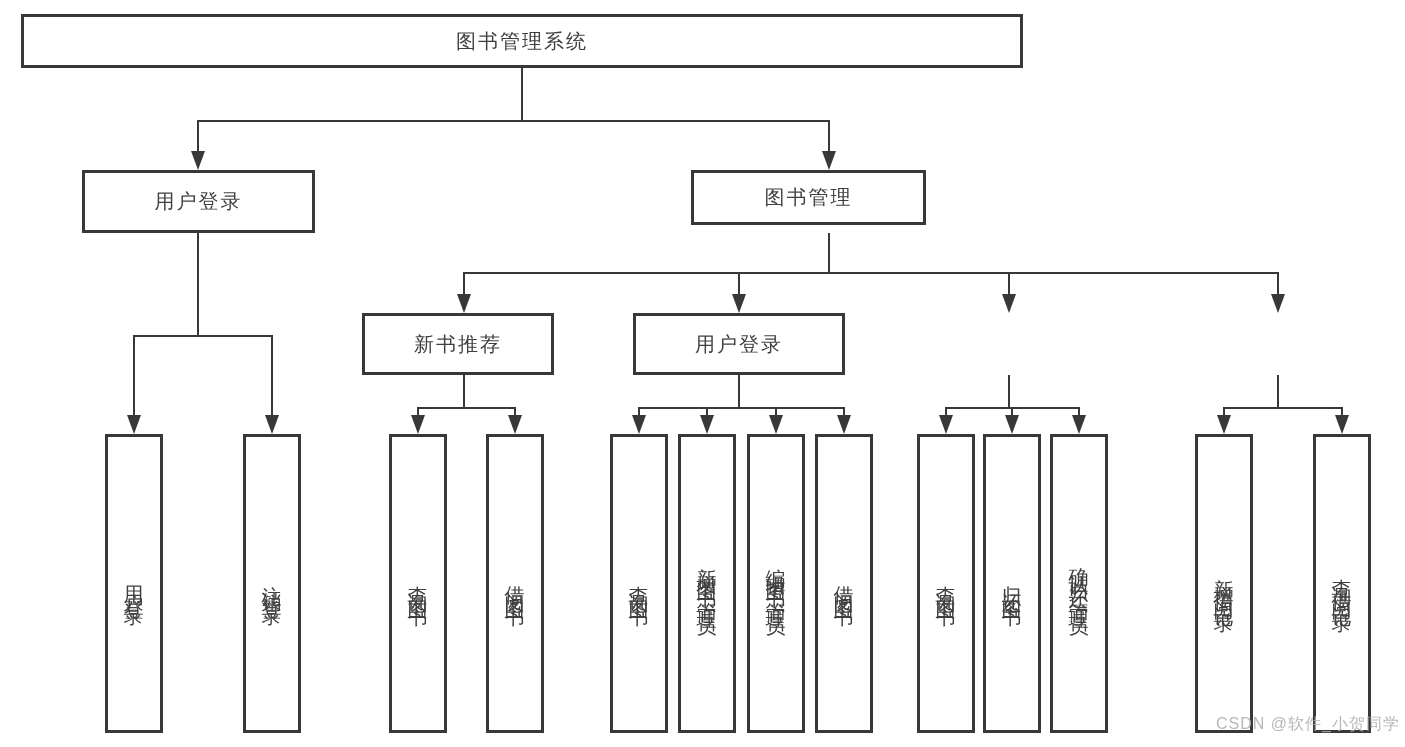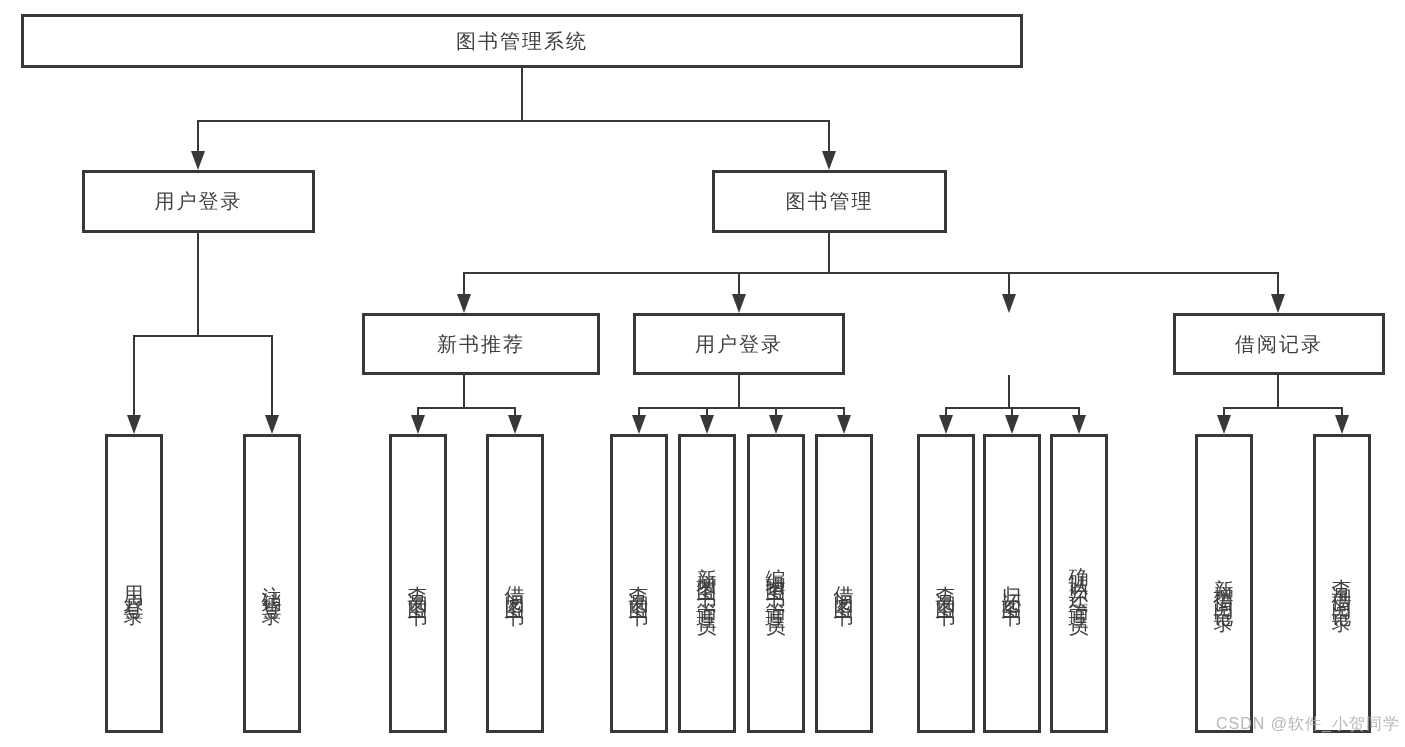--- a/index.html
+++ b/index.html
@@ -45,21 +45,21 @@
   <div class="vline" style="left:521px;top:68px;height:52px;"></div>
   <div class="hline" style="left:198px;top:120px;width:632px;"></div>
   <div class="vline" style="left:197px;top:120px;height:33px;"></div>
   <div class="arrow" style="left:191px;top:151px;"></div>
   <div class="vline" style="left:828px;top:120px;height:33px;"></div>
   <div class="arrow" style="left:822px;top:151px;"></div>
 
   <div class="node" style="left:82px;top:170px;width:233px;height:63px;">
     <span>用户登录</span>
   </div>
-  <div class="node" style="left:712px;top:170px;width:235px;height:63px;">
+  <div class="node" style="left:691px;top:170px;width:235px;height:55px;">
     <span>图书管理</span>
   </div>
 
   <div class="vline" style="left:197px;top:233px;height:102px;"></div>
   <div class="hline" style="left:133px;top:335px;width:140px;"></div>
   <div class="vline" style="left:133px;top:335px;height:80px;"></div>
   <div class="arrow" style="left:127px;top:415px;"></div>
   <div class="vline" style="left:271px;top:335px;height:80px;"></div>
   <div class="arrow" style="left:265px;top:415px;"></div>
 
@@ -67,28 +67,25 @@
   <div class="hline" style="left:464px;top:272px;width:815px;"></div>
   <div class="vline" style="left:463px;top:272px;height:24px;"></div>
   <div class="arrow" style="left:457px;top:294px;"></div>
   <div class="vline" style="left:738px;top:272px;height:24px;"></div>
   <div class="arrow" style="left:732px;top:294px;"></div>
   <div class="vline" style="left:1008px;top:272px;height:24px;"></div>
   <div class="arrow" style="left:1002px;top:294px;"></div>
   <div class="vline" style="left:1277px;top:272px;height:24px;"></div>
   <div class="arrow" style="left:1271px;top:294px;"></div>
 
-  <div class="node" style="left:362px;top:313px;width:238px;height:62px;">
+  <div class="node" style="left:362px;top:313px;width:192px;height:62px;">
     <span>新书推荐</span>
   </div>
   <div class="node" style="left:633px;top:313px;width:212px;height:62px;">
     <span>用户登录</span>
-  </div>
-  <div class="node" style="left:1173px;top:313px;width:212px;height:62px;">
-    <span>借阅记录</span>
   </div>
 
   <div class="vline" style="left:463px;top:375px;height:32px;"></div>
   <div class="hline" style="left:418px;top:407px;width:98px;"></div>
   <div class="vline" style="left:417px;top:407px;height:10px;"></div>
   <div class="arrow" style="left:411px;top:415px;"></div>
   <div class="vline" style="left:514px;top:407px;height:10px;"></div>
   <div class="arrow" style="left:508px;top:415px;"></div>
 
   <div class="vline" style="left:738px;top:375px;height:32px;"></div>

